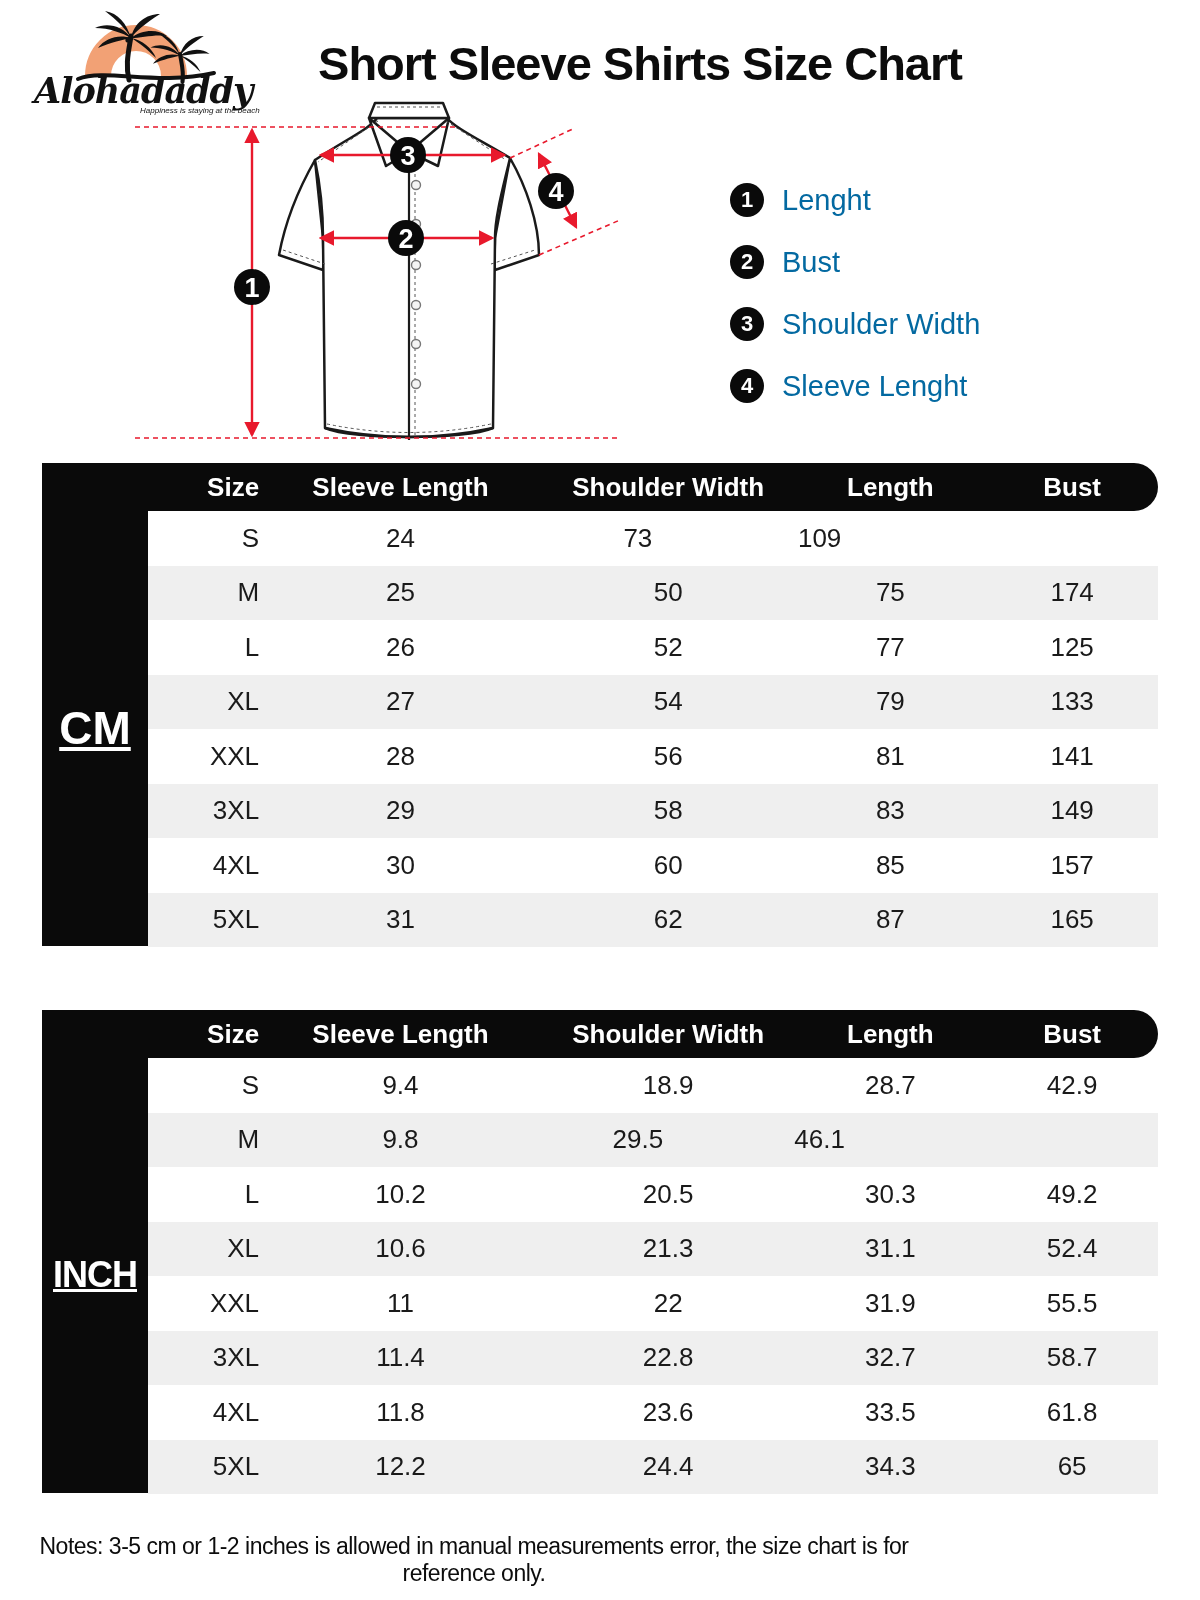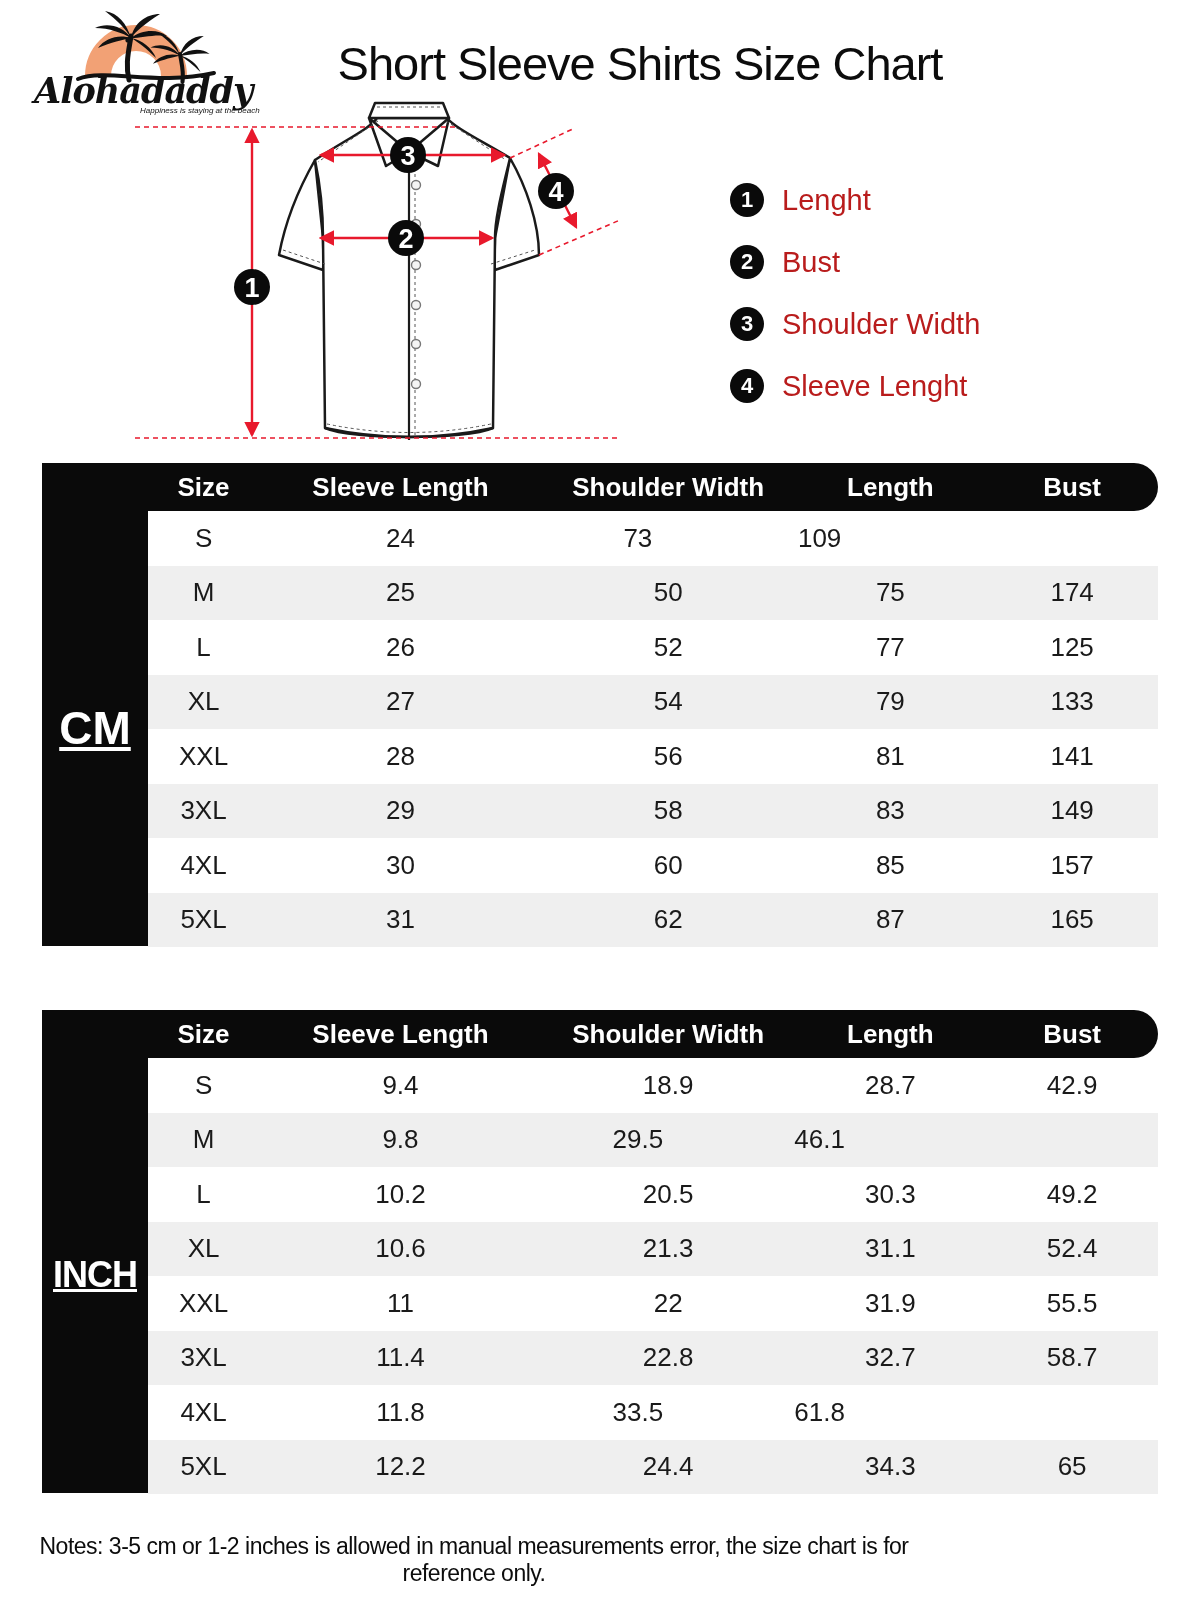--- a/index.html
+++ b/index.html
@@ -7,35 +7,35 @@
   body {
     width: 1200px; height: 1600px; position: relative;
     font-family: "Liberation Sans", sans-serif; color: #111;
     overflow: hidden;
   }
 
   
   .logo { position: absolute; left: 28px; top: 6px; width: 240px; height: 110px; }
   .page-title {
     position: absolute; left: 250px; top: 36px; width: 780px;
-    text-align: center; font-size: 47px; font-weight: normal; letter-spacing: -1px;
+    text-align: center; font-size: 47px; font-weight: bold; letter-spacing: -1px;
     color: #0c0c0c;
   }
 
   
   .diagram-svg { position: absolute; left: 115px; top: 88px; width: 520px; height: 370px; }
 
   .legend { position: absolute; left: 730px; top: 182px; }
   .legend-item { display: flex; align-items: center; margin-bottom: 26px; height: 36px; }
   .num-badge {
     width: 34px; height: 34px; border-radius: 50%; background: #0a0a0a; color: #fff;
     font-weight: bold; font-size: 22px; display: inline-flex; align-items: center;
     justify-content: center; margin-right: 18px; flex: 0 0 34px;
   }
-  .legend-label { font-size: 29px; color: #b91c1c; }
+  .legend-label { font-size: 29px; color: #0369a1; }
 
   
   .size-table { position: absolute; left: 42px; width: 1116px; }
   .size-table.cm  { top: 463px; }
   .size-table.inch { top: 1010px; }
 
   .sheader {
     height: 48px; background: #0a0a0a; border-radius: 0 26px 26px 0;
     display: flex; align-items: center; padding-left: 106px; position: relative; z-index: 2;
   }
@@ -47,21 +47,21 @@
     display: flex; align-items: center; justify-content: center;
     font-size: 46px; letter-spacing: 0; text-decoration: underline;
   }
   .side-label.long { font-size: 36px; letter-spacing: -1px; }
 
   .sbody { margin-left: 106px; }
   .srow { display: flex; height: 54.5px; align-items: center; background: #fff; }
   .srow.alt { background: #efefef; }
   .cell { font-size: 26px; text-align: center; color: #1a1a1a; }
 
-  .c0 { width: 11%; } .c1 { width: 28%; } .c2 { width: 25%; }
+  .c0 { width: 11%; text-align: right; } .c1 { width: 28%; } .c2 { width: 25%; }
   .c3 { width: 19%; } .c4 { width: 17%; }
 
   
   .notes {
     position: absolute; left: 0; top: 1533px; width: 948px; text-align: center;
     font-size: 23px; letter-spacing: -0.5px; color: #0c0c0c;
   }
 </style>
 </head>
 <body>
@@ -302,20 +302,21 @@
       <div class="srow alt">
         <span class="cell c0">3XL</span>
         <span class="cell c1">11.4</span>
         <span class="cell c2">22.8</span>
         <span class="cell c3">32.7</span>
         <span class="cell c4">58.7</span>
       </div>
       <div class="srow">
         <span class="cell c0">4XL</span>
         <span class="cell c1">11.8</span>
+        <span class="cell c2">23.6</span>
         <span class="cell c3">33.5</span>
         <span class="cell c4">61.8</span>
       </div>
       <div class="srow alt">
         <span class="cell c0">5XL</span>
         <span class="cell c1">12.2</span>
         <span class="cell c2">24.4</span>
         <span class="cell c3">34.3</span>
         <span class="cell c4">65</span>
       </div>

